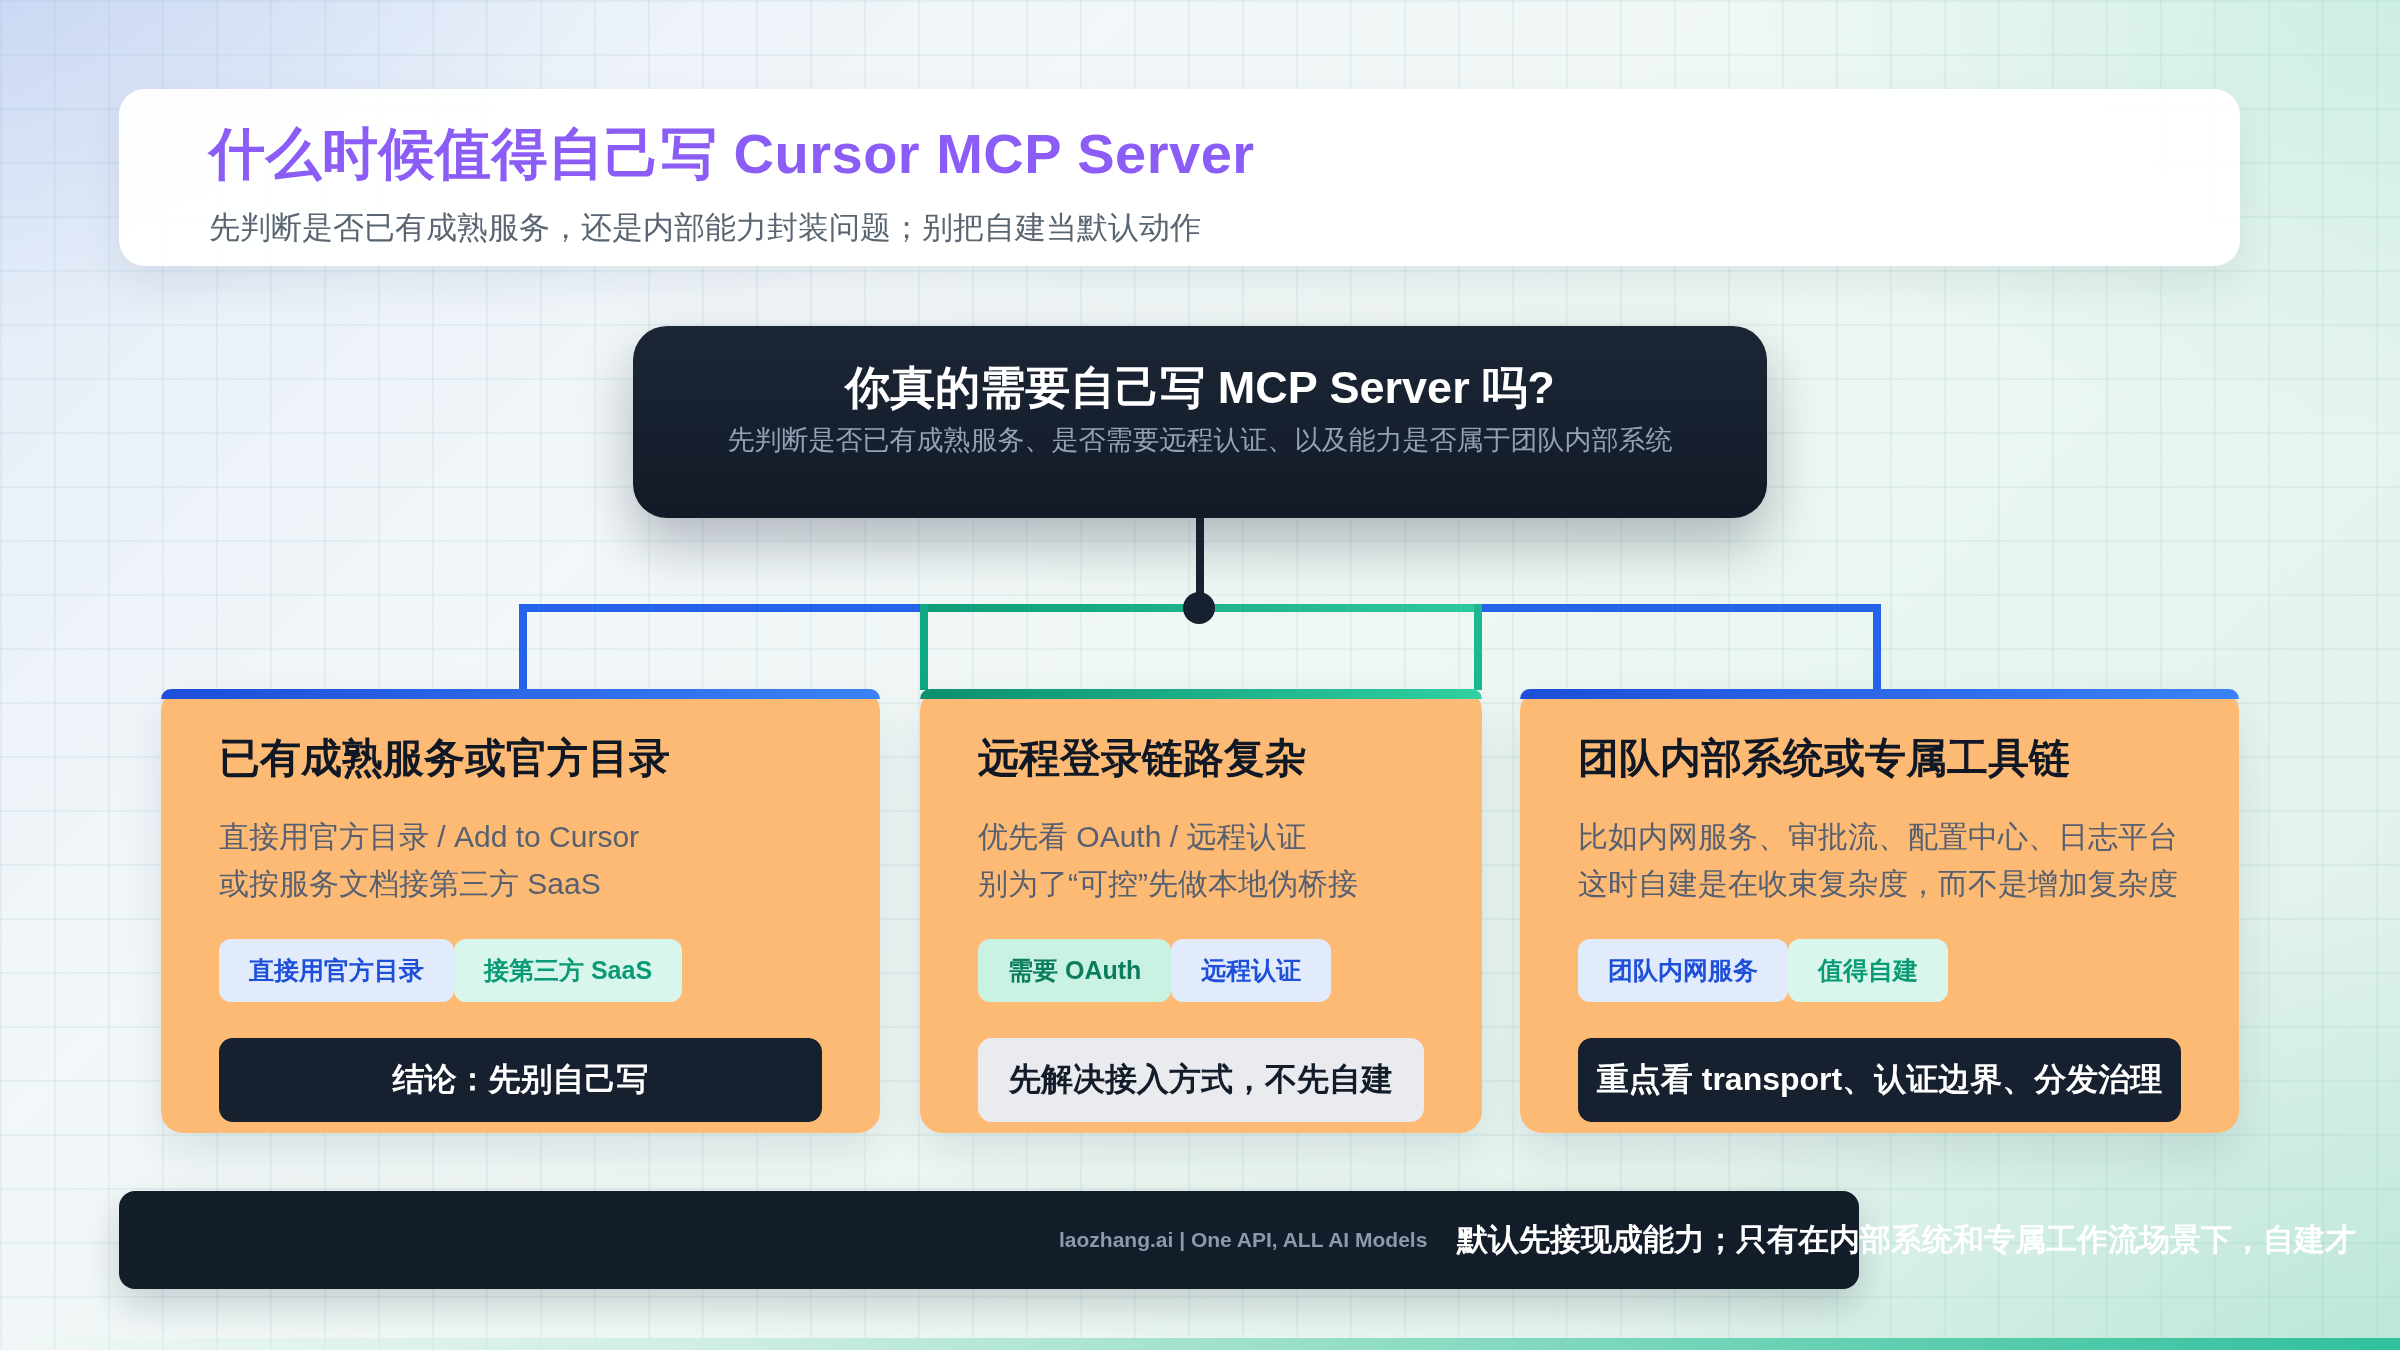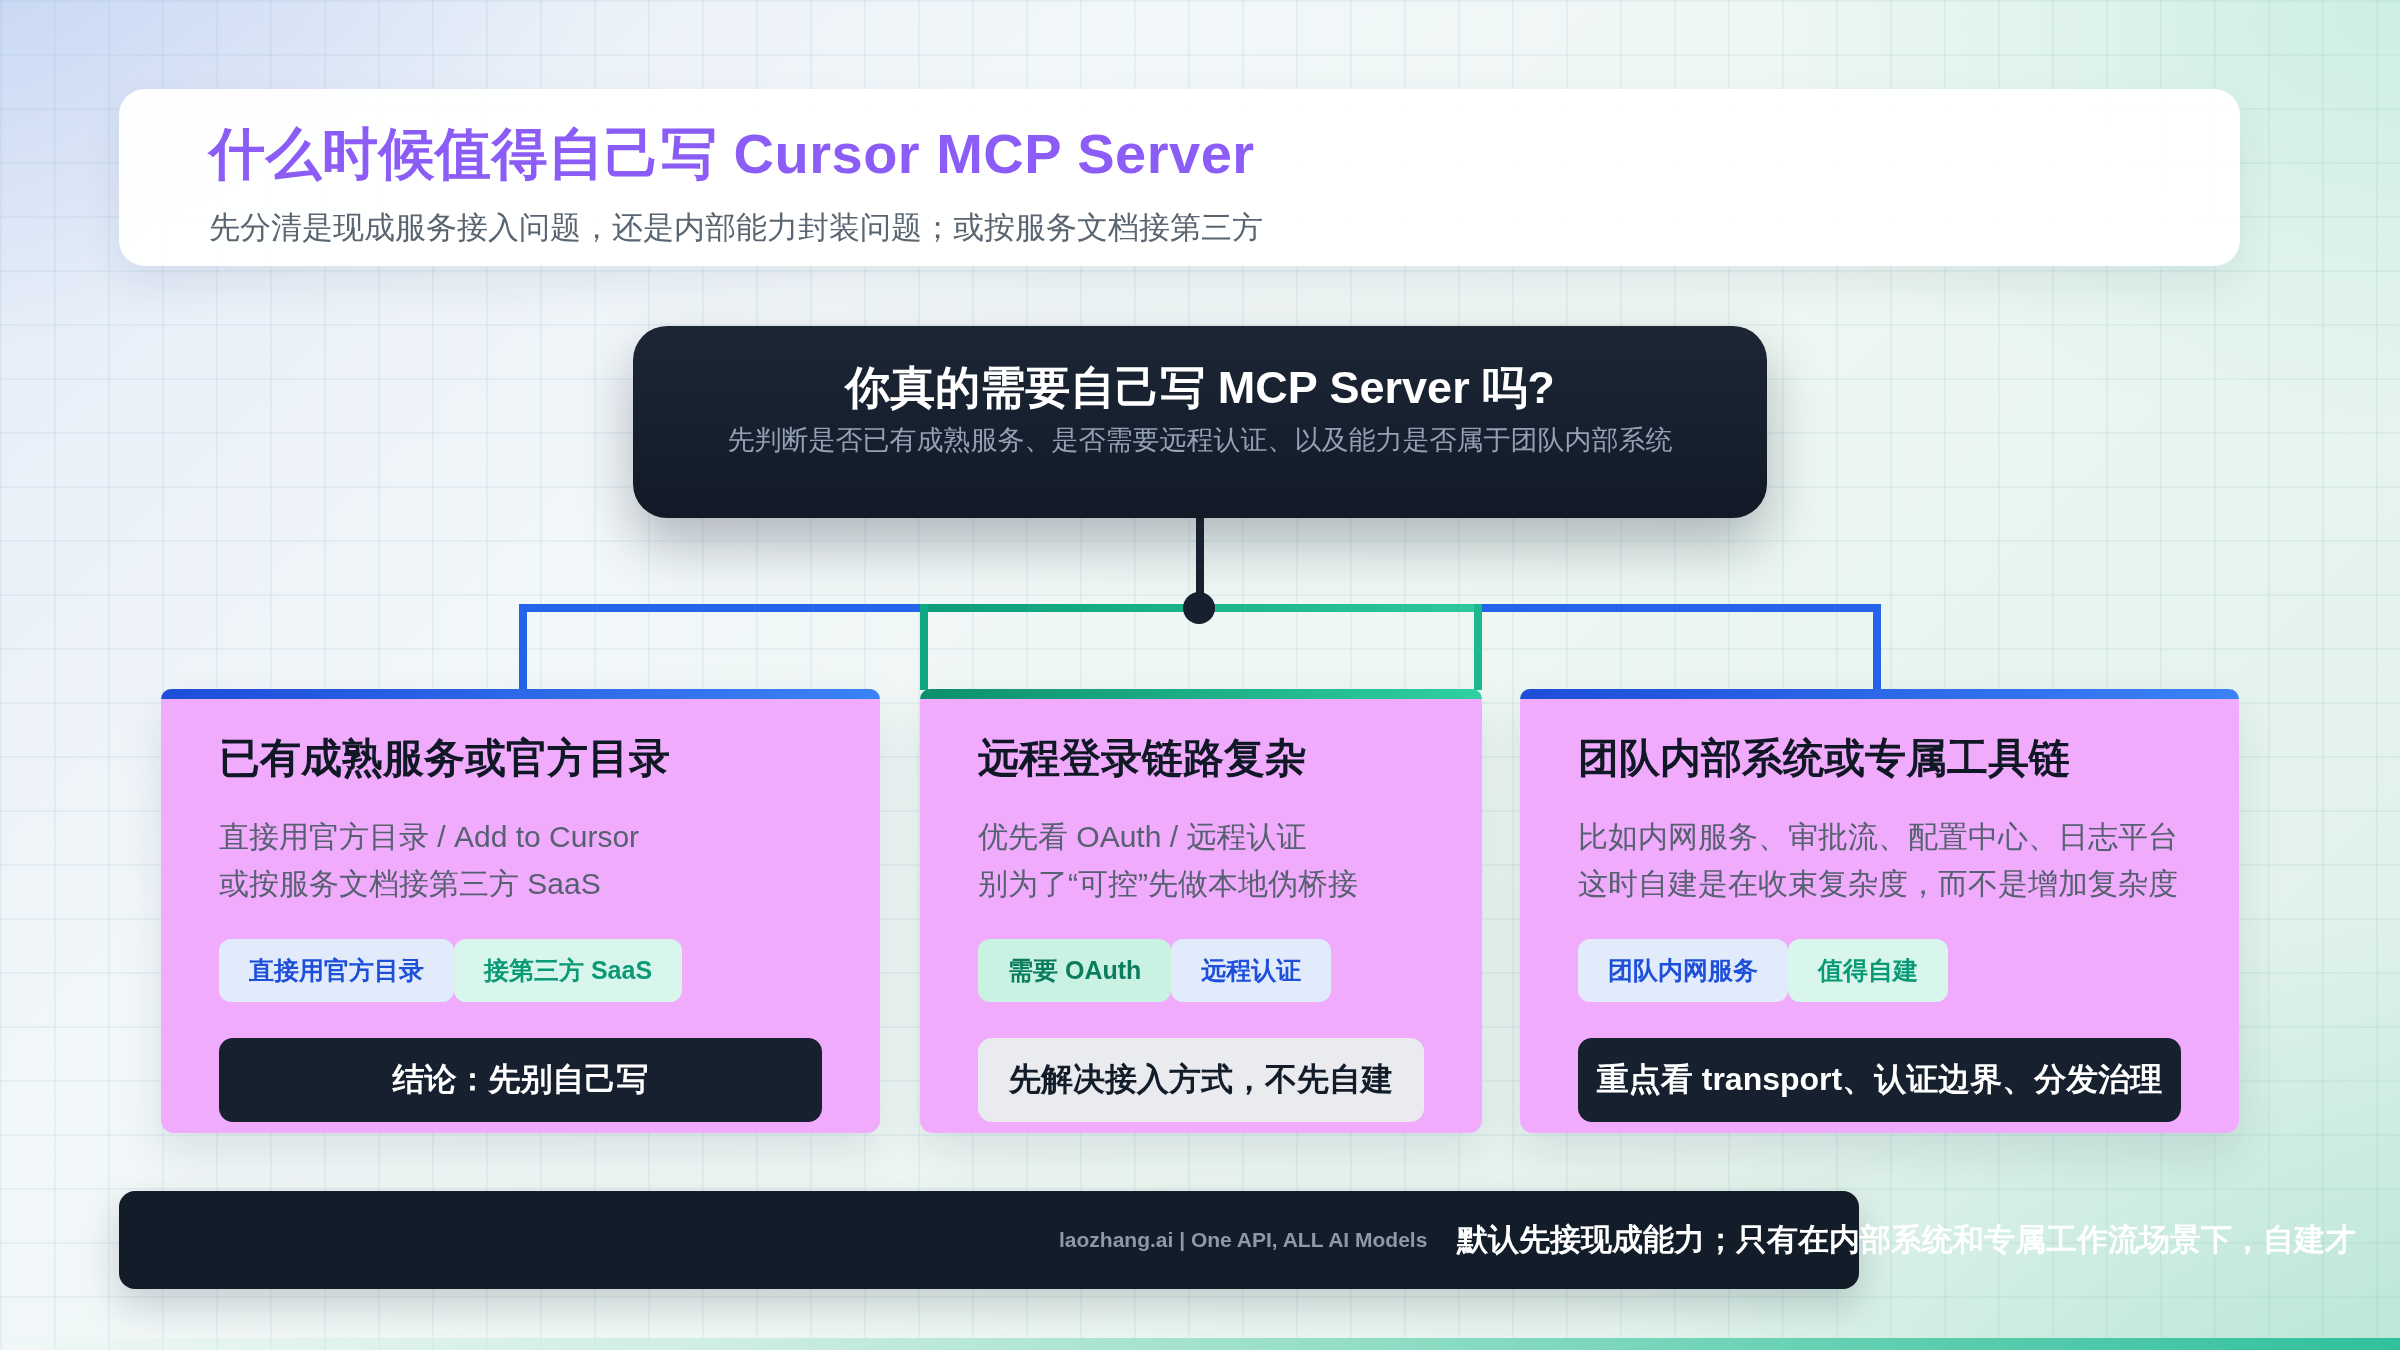--- a/index.html
+++ b/index.html
@@ -69,21 +69,21 @@
   #v-teal-l   { left: 920px;  top: 604px; width: 8px; height: 86px; background: #0fa884; }
   #v-teal-r   { left: 1474px; top: 604px; width: 8px; height: 86px; background: #1db890; }
   #dot {
     left: 1183px; top: 592px; width: 32px; height: 32px;
     background: #16202e; border-radius: 50%; z-index: 2;
   }
 
   
   .branch-card {
     position: absolute; top: 689px; height: 444px; z-index: 1;
-    background: #f0abfc; border-radius: 13px;
+    background: #fdba74; border-radius: 22px;
     box-shadow: 0 20px 44px rgba(20,40,80,0.10);
     box-sizing: border-box;
   }
   #card-1 { left: 161px;  width: 719px; }
   #card-2 { left: 920px;  width: 562px; }
   #card-3 { left: 1520px; width: 719px; }
   .accent { height: 10px; border-radius: 22px 22px 0 0; }
   .accent.blue { background: linear-gradient(90deg, #1d4ed8, #3b82f6); }
   .accent.teal { background: linear-gradient(90deg, #0b8f6d, #2fd0a2); }
   .card-inner { padding: 32px 58px 0 58px; }
@@ -125,21 +125,21 @@
     z-index: 1;
   }
 </style>
 </head>
 <body>
 
 <div id="grid-overlay"></div>
 
 <div id="header-card" class="layer">
   <div id="page-title">什么时候值得自己写 Cursor MCP Server</div>
-  <div id="page-subtitle">先分清是现成服务接入问题，还是内部能力封装问题；或按服务文档接第三方</div>
+  <div id="page-subtitle">先判断是否已有成熟服务，还是内部能力封装问题；别把自建当默认动作</div>
 </div>
 
 <div id="decision-card" class="layer">
   <div id="decision-title">你真的需要自己写 MCP Server 吗?</div>
   <div id="decision-subtitle">先判断是否已有成熟服务、是否需要远程认证、以及能力是否属于团队内部系统</div>
 </div>
 
 <div id="stem" class="line"></div>
 <div id="h-blue" class="line"></div>
 <div id="h-teal" class="line"></div>

